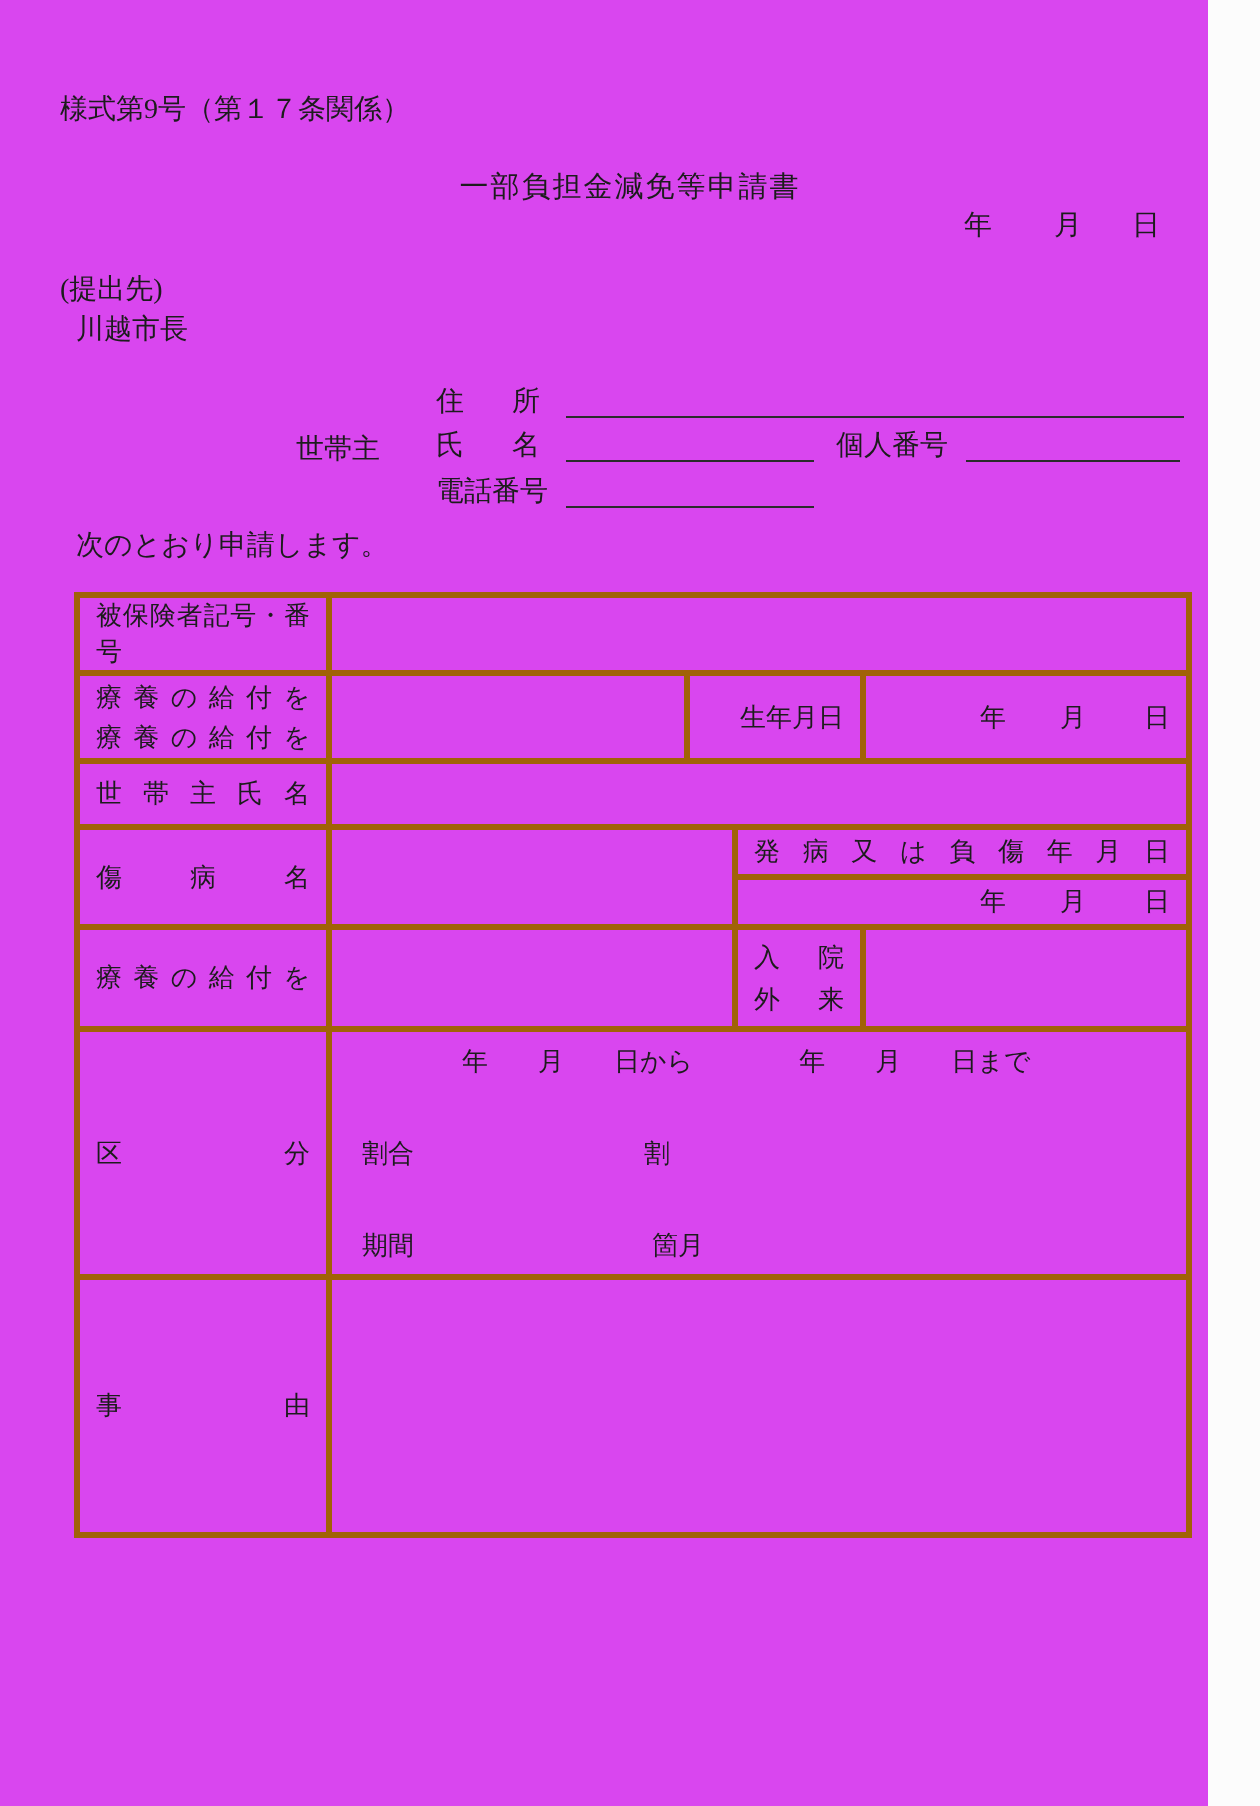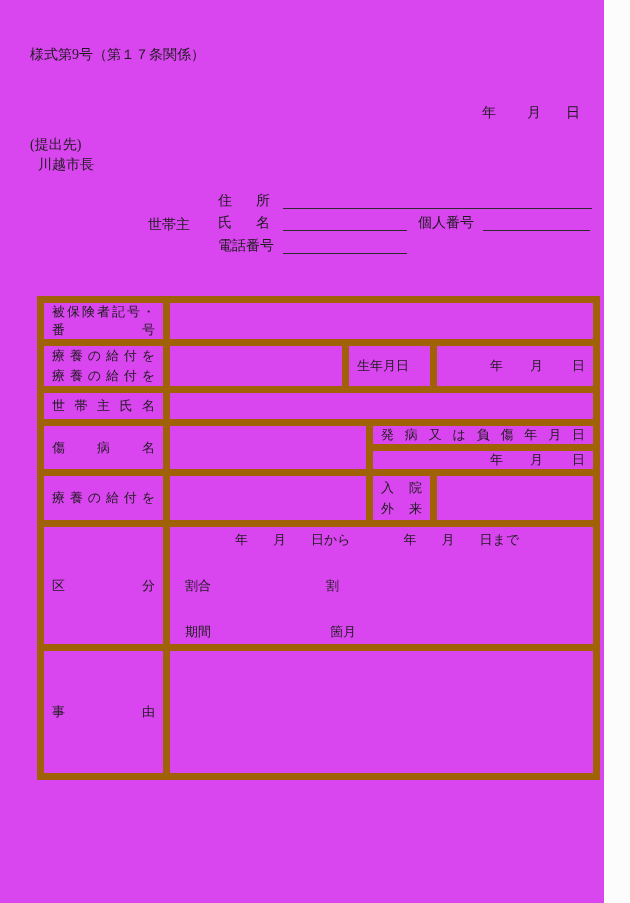--- a/index.html
+++ b/index.html
@@ -31,69 +31,71 @@
   .pn-label{left:418px;top:214px;}
   .ul-pn{left:483px;top:215px;width:107px;}
   .ul-phone{left:283px;top:238px;width:124px;}
   .intro{left:38px;top:264px;}
   table.form{
     position:absolute;left:37px;top:296px;
     border-collapse:collapse;table-layout:fixed;width:558px;
     font-size:13px;
   }
   table.form td{
-    border:7px solid #a16207;
+    border:3px solid #a16207;
     padding:0 8px;
     vertical-align:middle;
     overflow:hidden;
   }
   td.lbl{text-align:justify;text-align-last:justify;}
   td.lbl div{text-align:justify;text-align-last:justify;line-height:20px;}
   tr.r1{height:36px;} tr.r2{height:44px;} tr.r3{height:33px;}
   tr.r4a{height:25px;} tr.r4b{height:25px;} tr.r5{height:51px;}
   tr.r6{height:124px;} tr.r7{height:129px;}
-  td.center{text-align:left;padding:0 2px;}
+  td.center{text-align:right;padding:0 2px;}
   td.date-r{text-align:right;padding-right:4px;}
   td.date-r .m{margin-left:27px;} td.date-r .d{margin-left:29px;}
   td.onset{text-align:justify;text-align-last:justify;padding:0 8px;}
   td.inout{padding:0 8px;}
   td.inout div{text-align:justify;text-align-last:justify;line-height:21px;}
   td.top{vertical-align:top;padding-top:13px;}
   td.cat-content{vertical-align:top;padding-top:13px;padding-left:12px;}
   .cat-line{white-space:nowrap;}
   .cat-line2{margin-top:28px;}
   .g57{margin-left:57px;} .g53{margin-left:53px;} .g25{margin-left:25px;}
   .g7{margin-left:7px;margin-top:48px;} .g115{margin-left:115px;} .g119{margin-left:119px;}
 </style>
 </head>
 <body>
 
 <div class="page">
 
   <div class="abs form-number">様式第9号（第１７条関係）</div>
 
+  <div class="abs doc-title">一部負担金減免等申請書</div>
 
   <div class="abs hdr-date"><span>年</span><span class="m">月</span><span class="d">日</span></div>
 
   <div class="abs submit-to">(提出先)</div>
   <div class="abs addressee">川越市長</div>
 
   <div class="abs hh-role">世帯主</div>
 
   <div class="abs hh-l1"><span class="hh-label">住所</span></div>
   <div class="uline ul-addr"></div>
 
   <div class="abs hh-l2"><span class="hh-label">氏名</span></div>
   <div class="uline ul-name"></div>
   <div class="abs pn-label">個人番号</div>
   <div class="uline ul-pn"></div>
 
   <div class="abs hh-l3"><span class="hh-label">電話番号</span></div>
   <div class="uline ul-phone"></div>
 
+  <div class="abs intro">次のとおり申請します。</div>
 
   <table class="form">
     <colgroup>
       <col style="width:126px">
         <col style="width:179px">
         <col style="width:24px">
         <col style="width:64px">
         <col style="width:163px">
     </colgroup>
 

